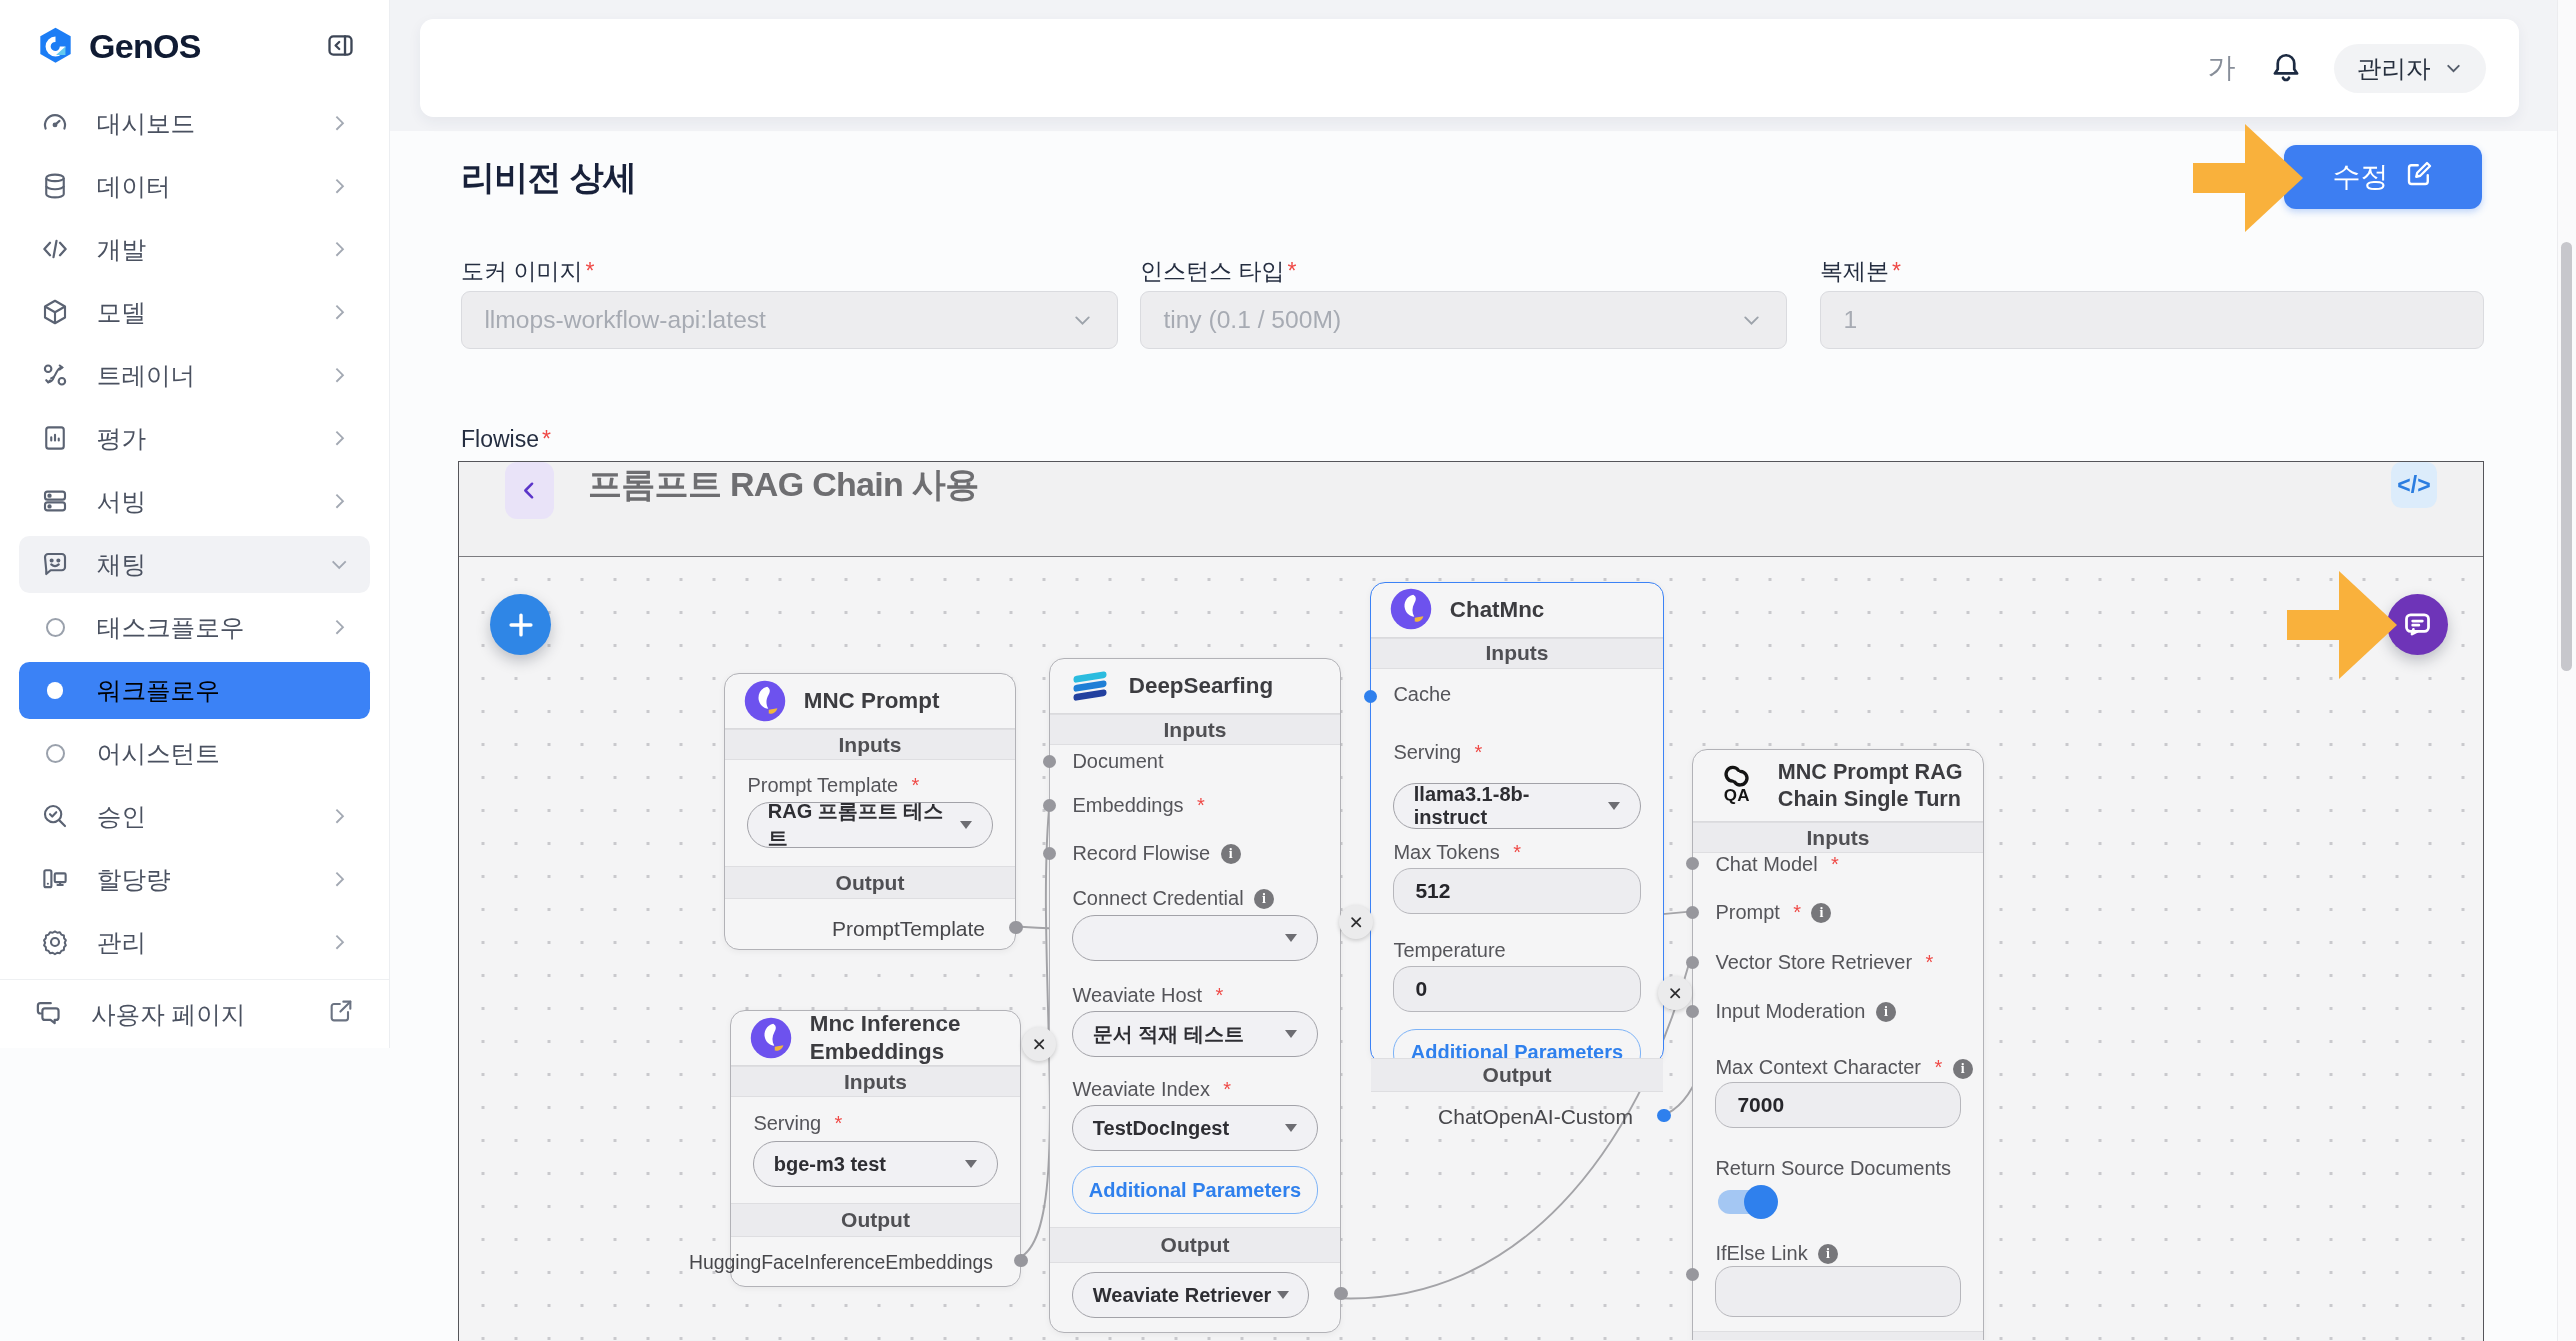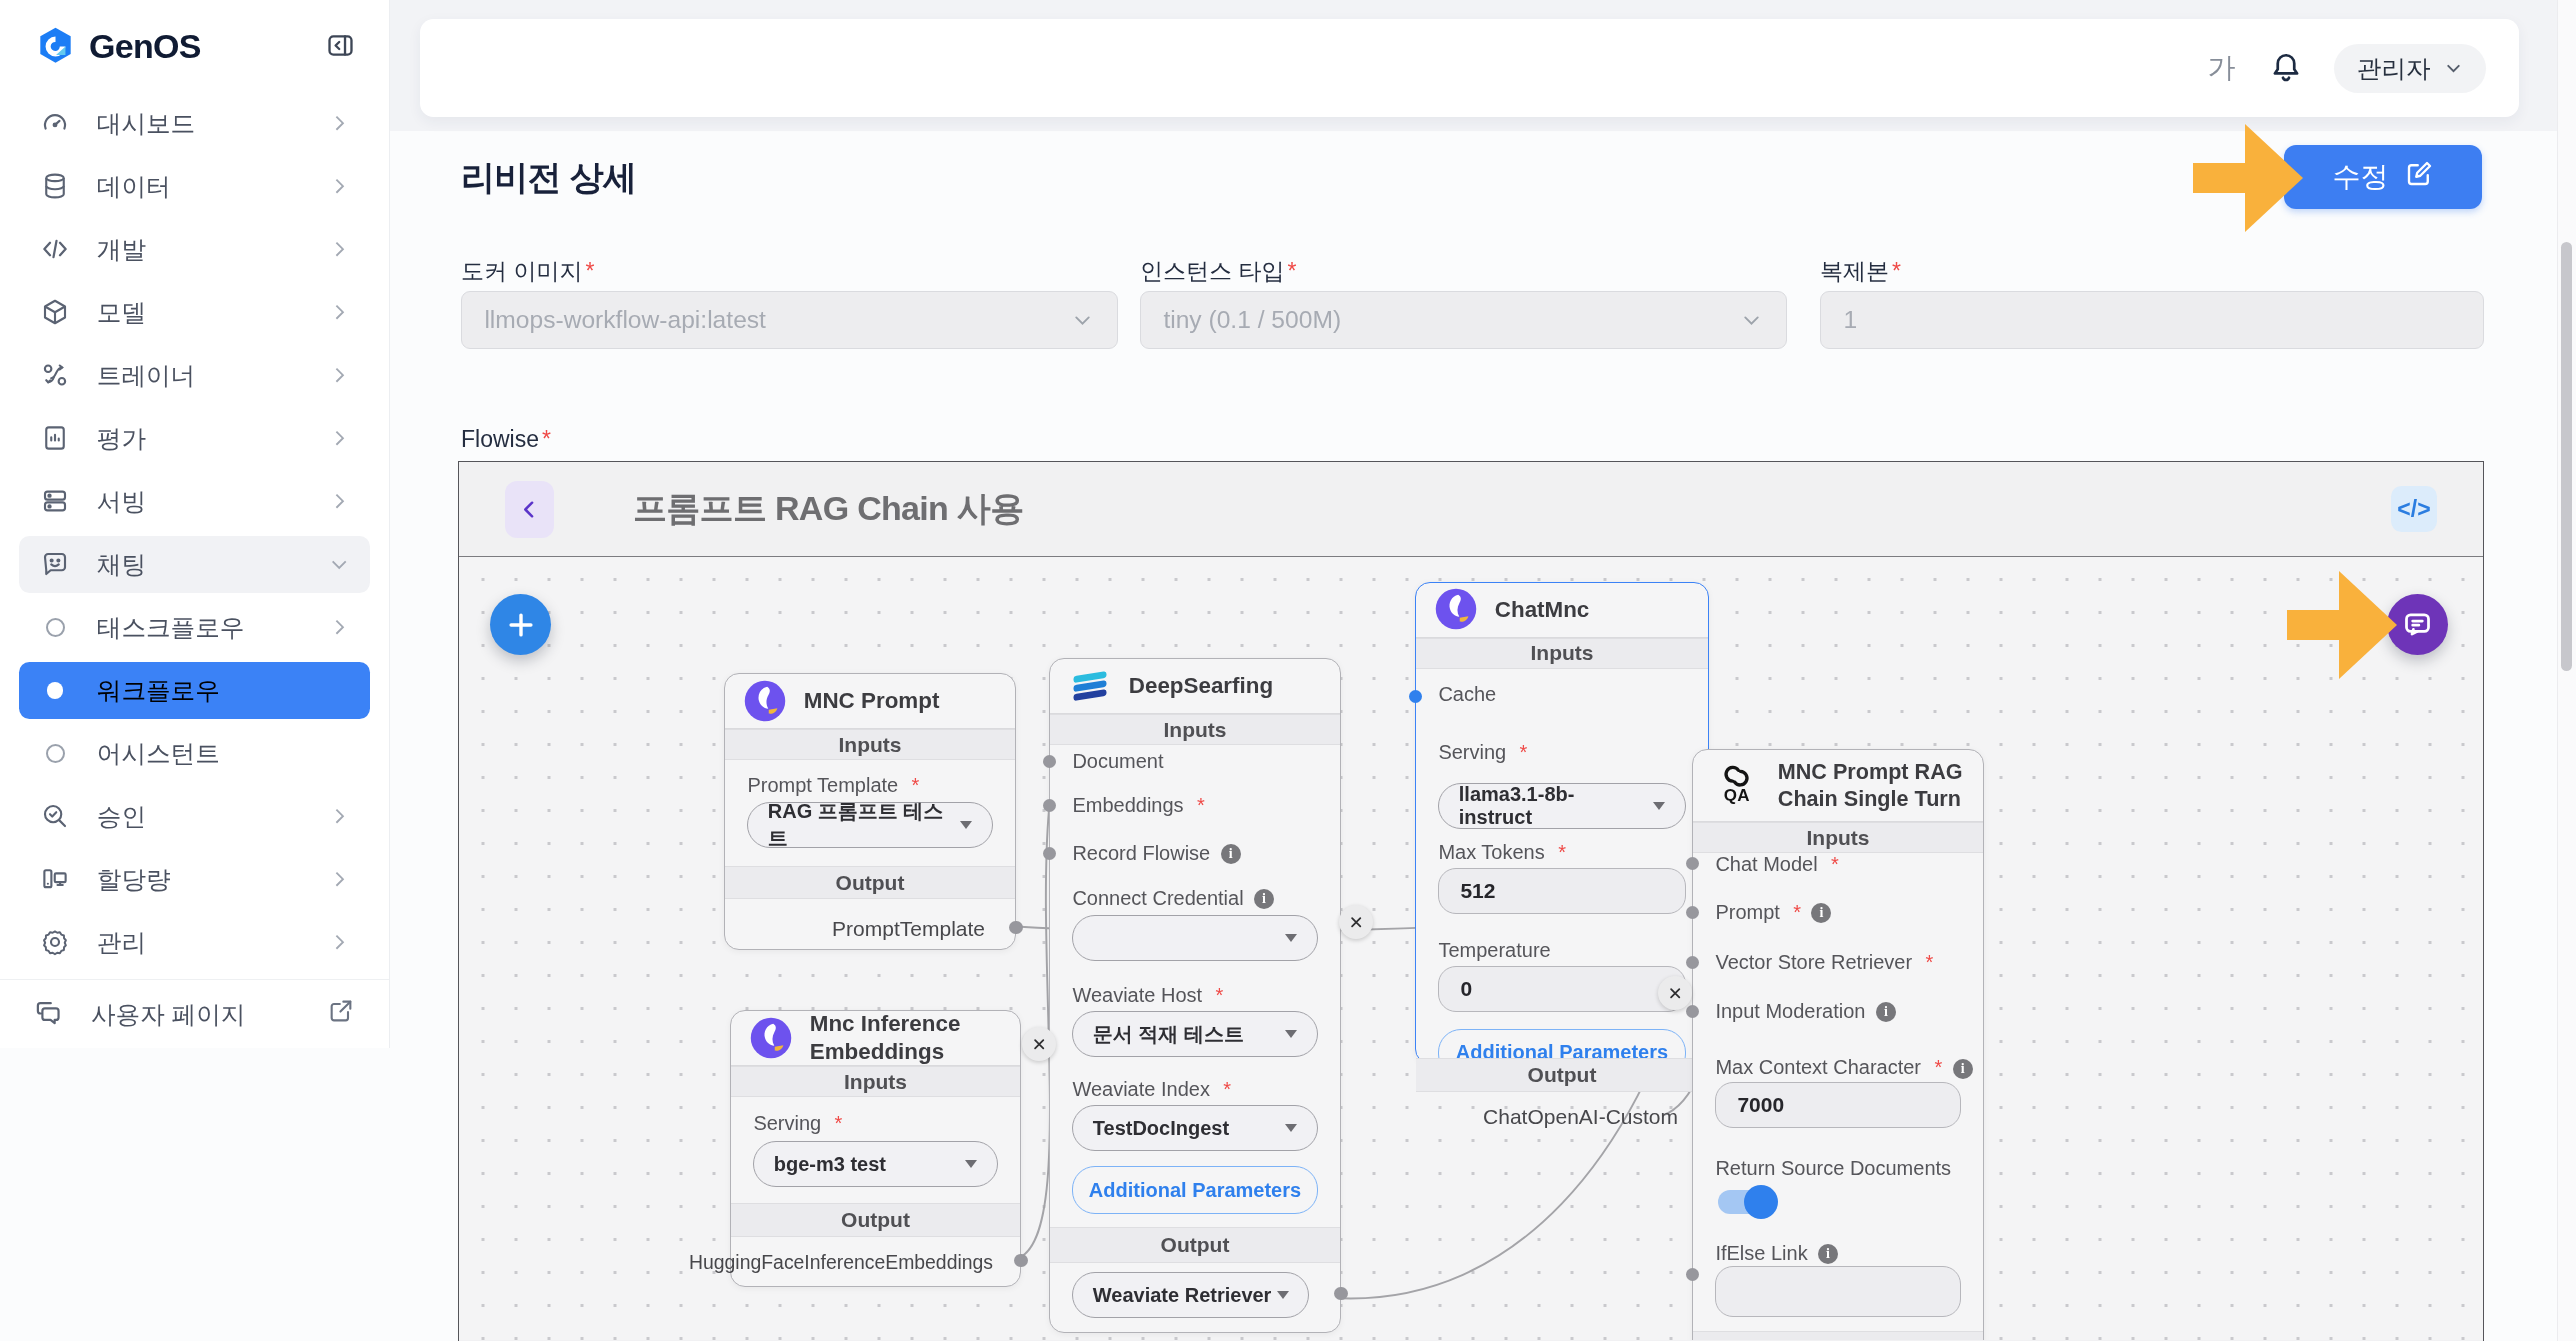--- a/index.html
+++ b/index.html
@@ -44,21 +44,21 @@
   .arrow .head{position:absolute;width:0;height:0;border-top:54px solid transparent;border-bottom:54px solid transparent;border-left:58px solid #f9b13c;}
   
   .f-label{position:absolute;font-size:23px;color:#242d40;font-weight:500;}
   .req{color:#ef4a47;margin-left:3px;}
   .f-field{position:absolute;height:58px;background:#ededef;border:0.7px solid #dadbdf;border-radius:9px;display:flex;align-items:center;
     padding:0 22.4px;box-sizing:border-box;font-size:24.6px;color:#a7abb3;}
   .f-field .sel-chev{margin-left:auto;color:#9da3ab;display:flex;}
   
   .flow-label{position:absolute;left:461px;top:426px;font-size:23px;color:#242d40;}
   .frame{position:absolute;left:458px;top:461px;width:2026px;height:883px;border:1.5px solid #55555a;box-sizing:border-box;background:#f1f1f3;}
-  .frame-head{height:95px;display:flex;align-items:center;padding:0 46px;border-bottom:1.5px solid #7c7c80;box-sizing:border-box;background:#f1f1f2;gap:45px;}
+  .frame-head{height:95px;display:flex;padding:0 46px;border-bottom:1.5px solid #7c7c80;box-sizing:border-box;background:#f1f1f2;}
   .back-btn{width:49px;height:57px;border-radius:12px;background:#e9e3f8;display:flex;align-items:center;justify-content:center;color:#5b35c9;}
   .frame-title{margin-left:34px;font-size:34px;font-weight:bold;color:#6e6e71;letter-spacing:-0.7px;}
   .code-btn{margin-left:auto;width:46px;height:46px;border-radius:10.4px;background:#dcecfb;display:flex;align-items:center;justify-content:center;color:#2b7de0;font-size:23px;font-weight:bold;}
   .canvas{position:relative;width:100%;height:783px;overflow:hidden;background:#f4f4f5;
     background-image:radial-gradient(circle,#c9c9cd 1.5px,transparent 1.8px);background-size:33px 33px;background-position:7.5px 6px;}
   .wires{position:absolute;left:0;top:0;z-index:1;}
   
   .fab{position:absolute;width:61px;height:61px;border-radius:50%;display:flex;align-items:center;justify-content:center;z-index:6;box-shadow:0 6px 13.4px rgba(30,40,60,.25);}
   .fab.add{left:31px;top:37px;background:#2f86e6;}
   .fab.chat{left:1928px;top:37px;background:#6e34b8;}
@@ -552,21 +552,21 @@
       </div>
       <div class="n-select" style="top:130px;">
         <span>bge-m3 test</span>
           <span class="tri"></span>
       </div>
       <div class="n-bar" style="top:192px;height:34px;">Output</div>
       <div class="n-outrow" style="top:240px;right:27px;font-size:19.4px;">HuggingFaceInferenceEmbeddings</div>
       <span class="dot out" style="top:243px;"></span>
     </div>
 
-    <div class="node selected" style="left:911px;top:24.6px;width:294px;height:482px;margin-left:45px;">
+    <div class="node selected" style="left:911px;top:24.6px;width:294px;height:482px;">
       <div class="n-head" style="height:55px;">
         <span class="logo-circ"><svg viewBox="0 0 56 56" width="42" height="42">
               <circle cx="28" cy="28" r="27" fill="#6d52ee"></circle>
               <path d="M31 9 c-9 2 -13.5 11 -11 19 c1.6 5.6 6.4 9.6 12.4 10.4 c-3.4 -6 -3.2 -12.4 0.2 -18.4 c2 -3.6 3.4 -8 -1.6 -11z" fill="#ffffff"></path>
               <path d="M33 39.5 l11.5 -2 c-1.3 4.8 -6 8.2 -11.5 7.3z" fill="#f0b63c"></path>
             </svg></span>
         <span class="n-title">ChatMnc</span>
       </div>
       <div class="n-bar" style="top:55px;height:31px;">Inputs</div>
       <div class="n-label" style="top:100px;">

